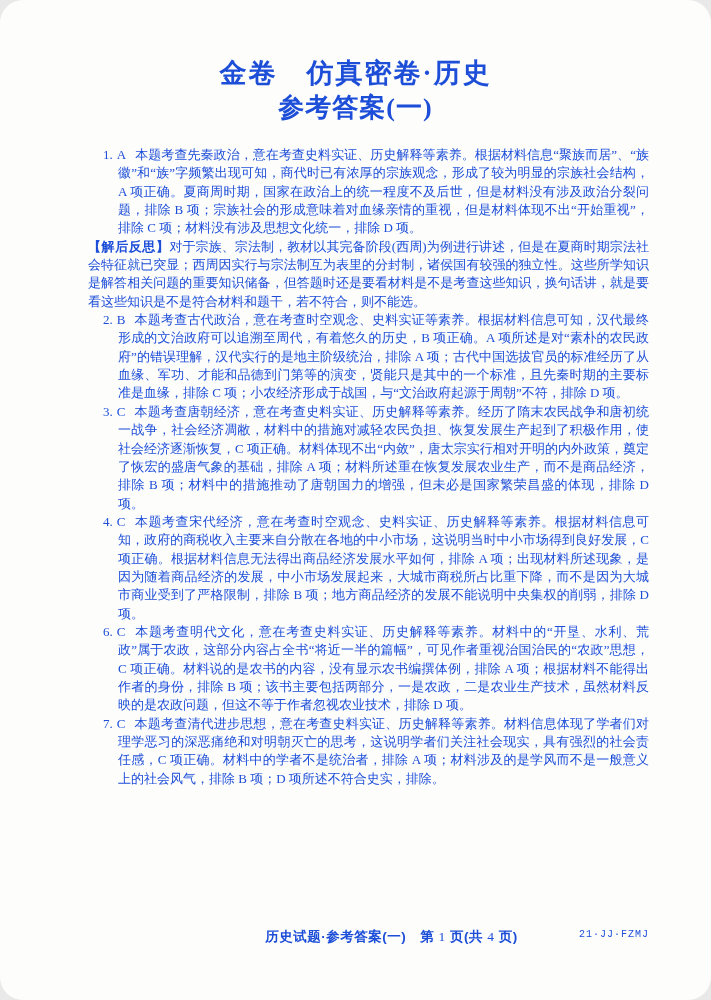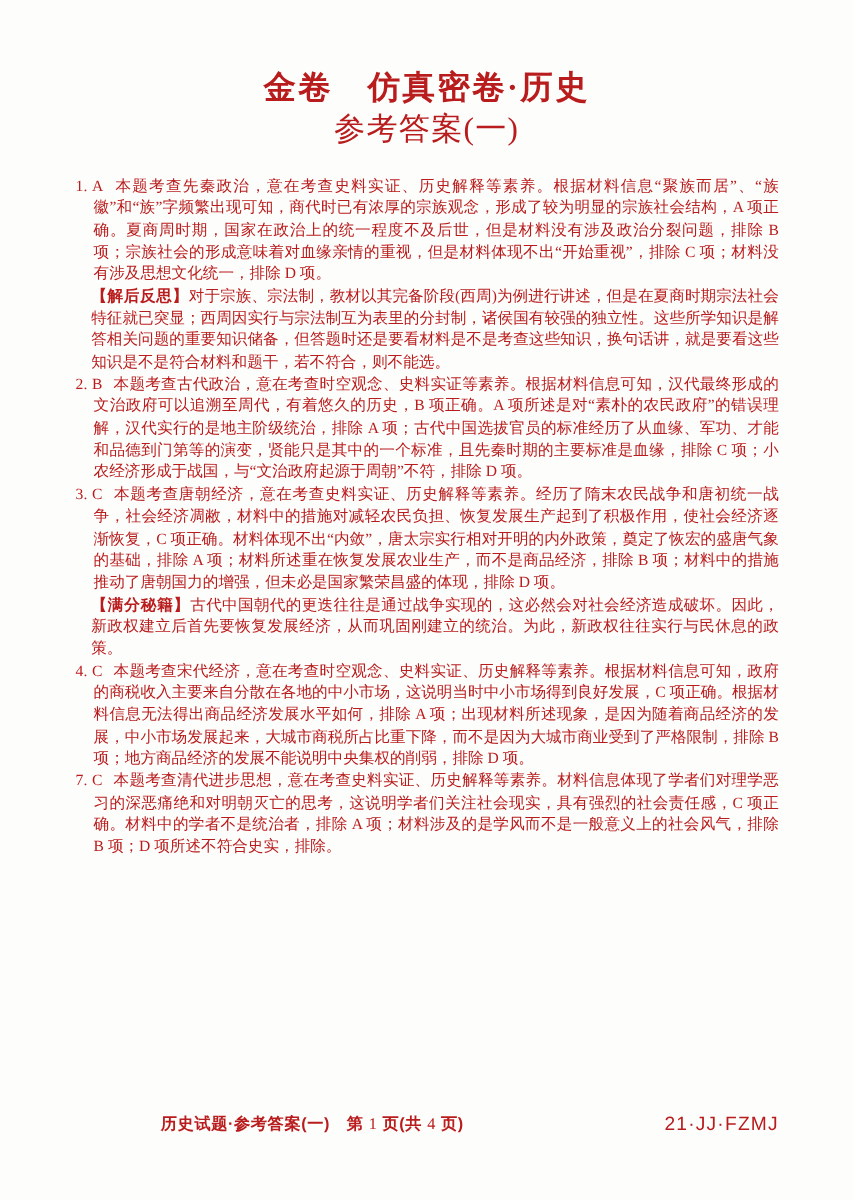--- a/index.html
+++ b/index.html
@@ -6,103 +6,106 @@
     margin: 0;
     padding: 0;
     background: #e9e9e9;
   }
   .page {
     position: relative;
     width: 711px;
     height: 1000px;
     margin: 0 auto;
     background: #fdfdfc;
-    color: #b91c1c;
+    color: #1d4ed8;
     font-family: "Liberation Serif", "DejaVu Serif", serif;
     overflow: hidden;
     box-sizing: border-box;
+    border-radius: 23px;
   }
   .header {
     padding-top: 56px;
     text-align: center;
   }
   .title {
     margin: 0;
     font-size: 27px;
     font-weight: 700;
     letter-spacing: 2px;
     line-height: 34px;
   }
   .subtitle {
     margin: 2px 0 0 0;
     font-size: 26px;
-    font-weight: 400;
+    font-weight: 700;
     letter-spacing: 1px;
     line-height: 32px;
   }
   .content {
     margin: 22px 62px 0 63px;
     font-size: 13px;
     line-height: 18.35px;
     text-align: justify;
   }
   .block {
     margin: 0;
   }
   .answer {
     padding-left: 15px;
     text-indent: -15px;
+    margin-left: 40px;
   }
   .ans-label {
     margin-right: 9px;
     white-space: nowrap;
   }
   .ans-choice {
     margin-left: 4px;
   }
   .note {
-    margin-left: 13px;
+    margin-left: 25px;
   }
   .note-label {
     font-family: "Liberation Sans", "DejaVu Sans", sans-serif;
     font-weight: 700;
     letter-spacing: 0.5px;
   }
   .footer {
     position: absolute;
     left: 63px;
     right: 62px;
     top: 928px;
     height: 22px;
     font-size: 13.5px;
   }
   .footer-center {
     position: absolute;
     left: 16px;
     right: 0;
+    text-align: center;
     padding-left: 55px; 
     box-sizing: border-box;
     font-family: "Liberation Sans", "DejaVu Sans", sans-serif;
     font-weight: 700;
     letter-spacing: 0.5px;
   }
   .footer-page-gap {
     display: inline-block;
     width: 14px;
   }
   .fnum {
     font-family: "Liberation Serif", "DejaVu Serif", serif;
     font-weight: 400;
   }
   .footer-code {
     position: absolute;
     right: 0;
     top: 1px;
-    font-family: Liberation Sans, sans-serif;
-    font-size: 16px;
+    font-family: Liberation Mono, monospace;
+    font-size: 10px;
     letter-spacing: 1px;
   }
 </style>
 </head>
 <body>
 
 <div class="page">
 
   <div class="header">
     <h1 class="title">金卷　仿真密卷·历史</h1>
@@ -112,25 +115,25 @@
   <div class="content">
 
     <p class="block answer"><span class="ans-label"><span>1.</span><span class="ans-choice">A</span></span><span class="ans-text">本题考查先秦政治，意在考查史料实证、历史解释等素养。根据材料信息“聚族而居”、“族徽”和“族”字频繁出现可知，商代时已有浓厚的宗族观念，形成了较为明显的宗族社会结构，A 项正确。夏商周时期，国家在政治上的统一程度不及后世，但是材料没有涉及政治分裂问题，排除 B 项；宗族社会的形成意味着对血缘亲情的重视，但是材料体现不出“开始重视”，排除 C 项；材料没有涉及思想文化统一，排除 D 项。</span></p>
 
     <p class="block note"><span class="note-label">【解后反思】</span><span class="note-text">对于宗族、宗法制，教材以其完备阶段(西周)为例进行讲述，但是在夏商时期宗法社会特征就已突显；西周因实行与宗法制互为表里的分封制，诸侯国有较强的独立性。这些所学知识是解答相关问题的重要知识储备，但答题时还是要看材料是不是考查这些知识，换句话讲，就是要看这些知识是不是符合材料和题干，若不符合，则不能选。</span></p>
 
     <p class="block answer"><span class="ans-label"><span>2.</span><span class="ans-choice">B</span></span><span class="ans-text">本题考查古代政治，意在考查时空观念、史料实证等素养。根据材料信息可知，汉代最终形成的文治政府可以追溯至周代，有着悠久的历史，B 项正确。A 项所述是对“素朴的农民政府”的错误理解，汉代实行的是地主阶级统治，排除 A 项；古代中国选拔官员的标准经历了从血缘、军功、才能和品德到门第等的演变，贤能只是其中的一个标准，且先秦时期的主要标准是血缘，排除 C 项；小农经济形成于战国，与“文治政府起源于周朝”不符，排除 D 项。</span></p>
 
     <p class="block answer"><span class="ans-label"><span>3.</span><span class="ans-choice">C</span></span><span class="ans-text">本题考查唐朝经济，意在考查史料实证、历史解释等素养。经历了隋末农民战争和唐初统一战争，社会经济凋敝，材料中的措施对减轻农民负担、恢复发展生产起到了积极作用，使社会经济逐渐恢复，C 项正确。材料体现不出“内敛”，唐太宗实行相对开明的内外政策，奠定了恢宏的盛唐气象的基础，排除 A 项；材料所述重在恢复发展农业生产，而不是商品经济，排除 B 项；材料中的措施推动了唐朝国力的增强，但未必是国家繁荣昌盛的体现，排除 D 项。</span></p>
 
-    <p class="block note"><span class="note-label">【满分秘籍】</span><span class="note-text">古代中国朝代的更迭往往是通过战争实现的，这必然会对社会经济造成破坏。因此，新政权建立后首先要恢复发展经济，从而巩固刚建立的统治。为此，新政权往往实行与民休息的政策。</span></p>
 
     <p class="block answer"><span class="ans-label"><span>4.</span><span class="ans-choice">C</span></span><span class="ans-text">本题考查宋代经济，意在考查时空观念、史料实证、历史解释等素养。根据材料信息可知，政府的商税收入主要来自分散在各地的中小市场，这说明当时中小市场得到良好发展，C 项正确。根据材料信息无法得出商品经济发展水平如何，排除 A 项；出现材料所述现象，是因为随着商品经济的发展，中小市场发展起来，大城市商税所占比重下降，而不是因为大城市商业受到了严格限制，排除 B 项；地方商品经济的发展不能说明中央集权的削弱，排除 D 项。</span></p>
 
 
+    <p class="block answer"><span class="ans-label"><span>6.</span><span class="ans-choice">C</span></span><span class="ans-text">本题考查明代文化，意在考查史料实证、历史解释等素养。材料中的“开垦、水利、荒政”属于农政，这部分内容占全书“将近一半的篇幅”，可见作者重视治国治民的“农政”思想，C 项正确。材料说的是农书的内容，没有显示农书编撰体例，排除 A 项；根据材料不能得出作者的身份，排除 B 项；该书主要包括两部分，一是农政，二是农业生产技术，虽然材料反映的是农政问题，但这不等于作者忽视农业技术，排除 D 项。</span></p>
 
     <p class="block answer"><span class="ans-label"><span>7.</span><span class="ans-choice">C</span></span><span class="ans-text">本题考查清代进步思想，意在考查史料实证、历史解释等素养。材料信息体现了学者们对理学恶习的深恶痛绝和对明朝灭亡的思考，这说明学者们关注社会现实，具有强烈的社会责任感，C 项正确。材料中的学者不是统治者，排除 A 项；材料涉及的是学风而不是一般意义上的社会风气，排除 B 项；D 项所述不符合史实，排除。</span></p>
 
 
   </div>
 
   <div class="footer">
     <div class="footer-center">
       <span>历史试题·参考答案(一)</span><span class="footer-page-gap"></span><span><span>第 </span><span class="fnum">1</span><span> 页(共 </span><span class="fnum">4</span><span> 页)</span></span>
     </div>

